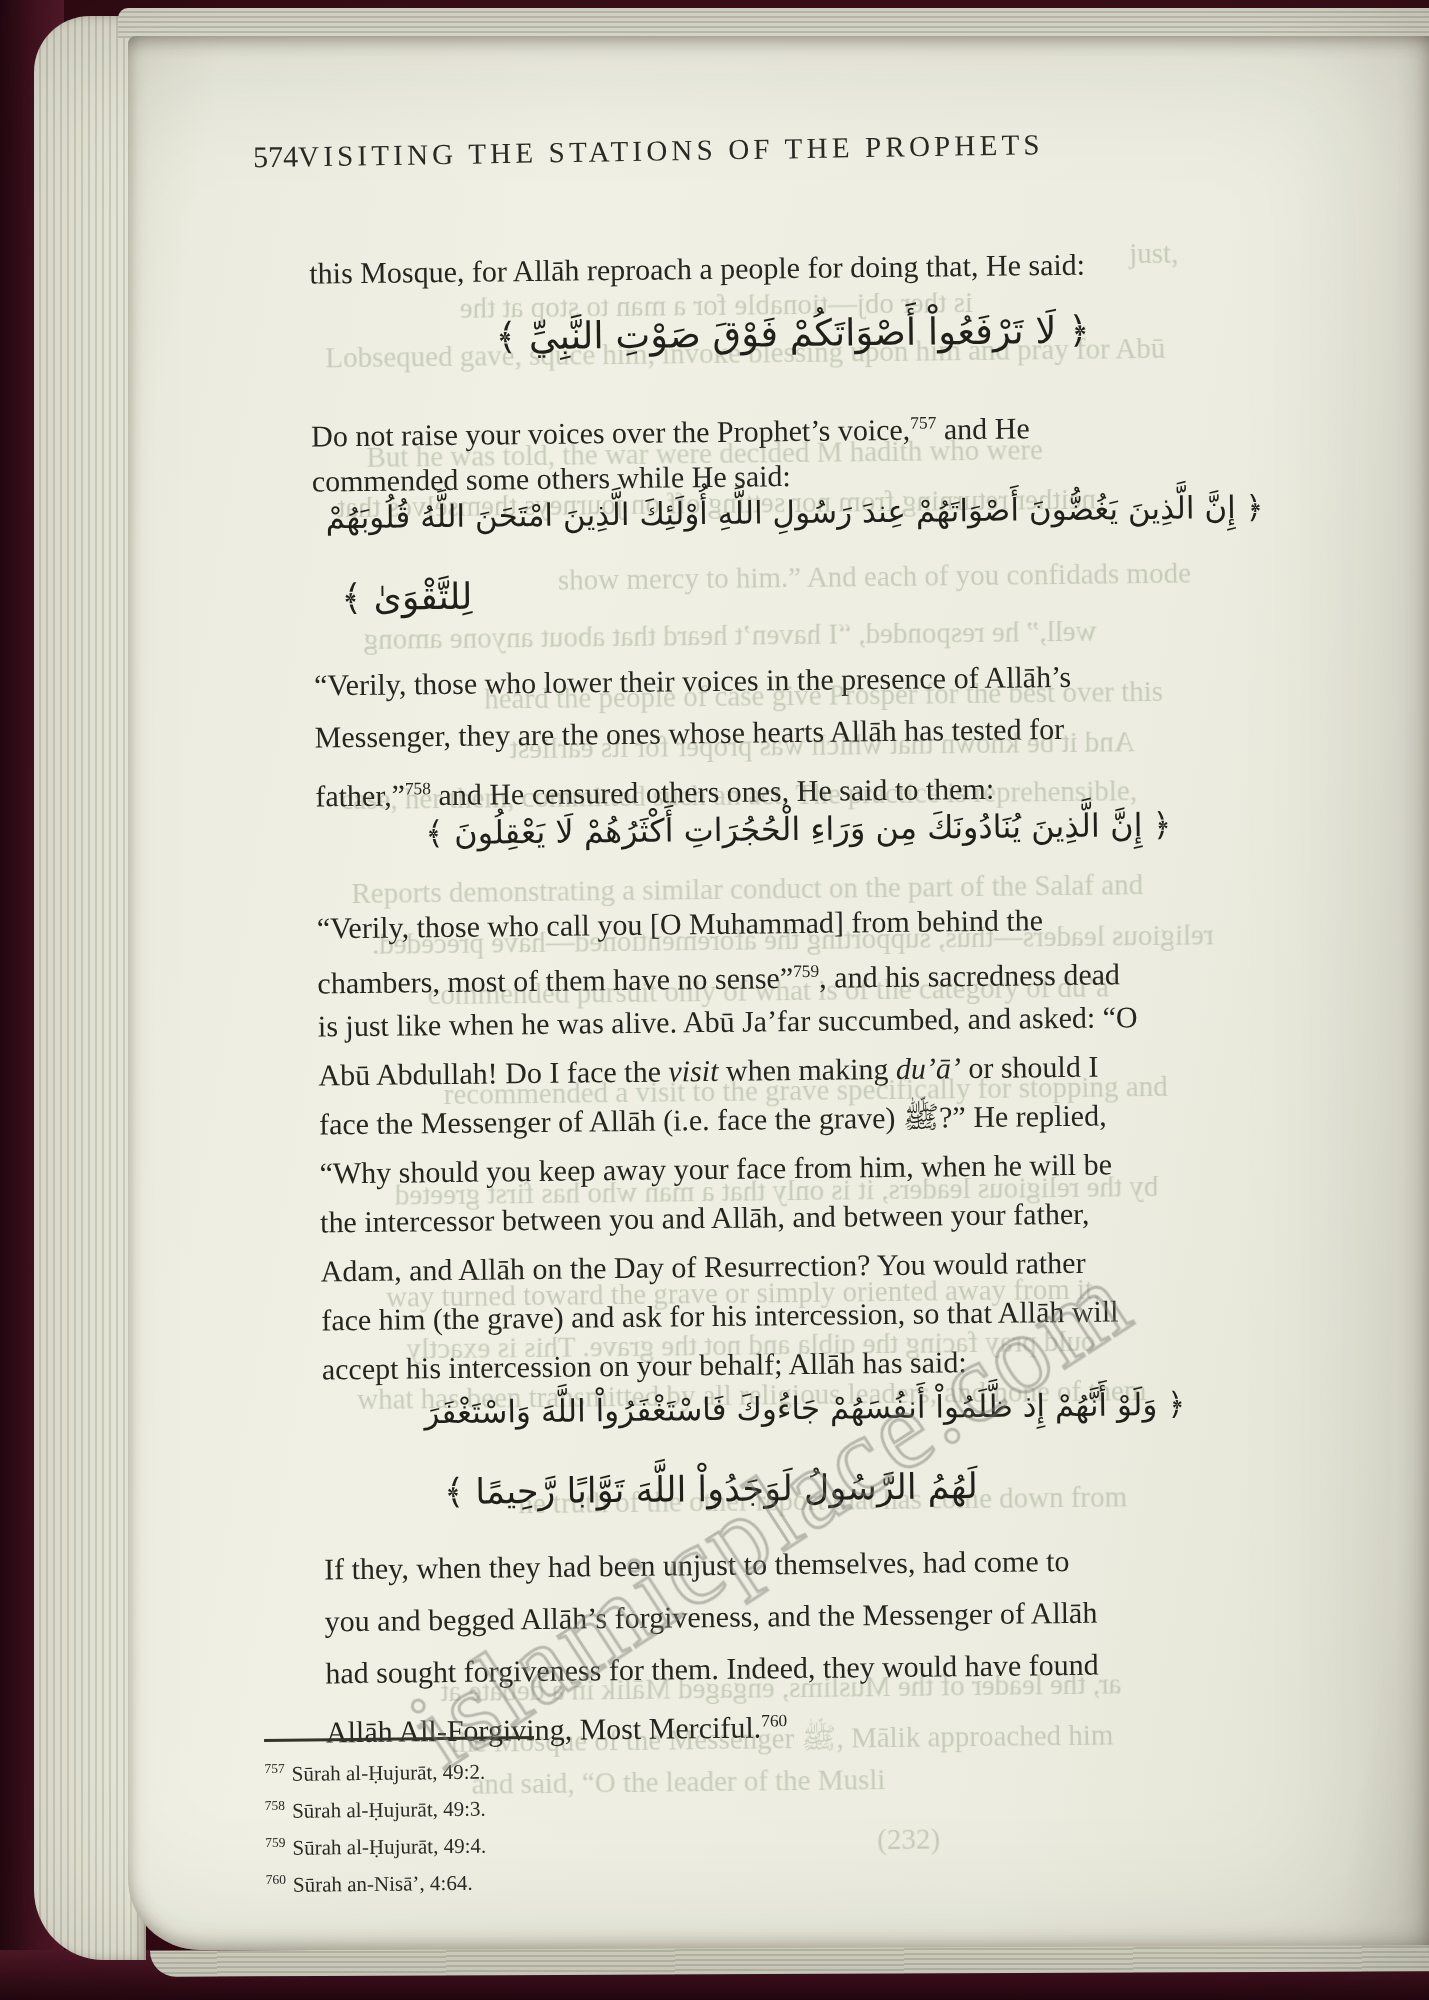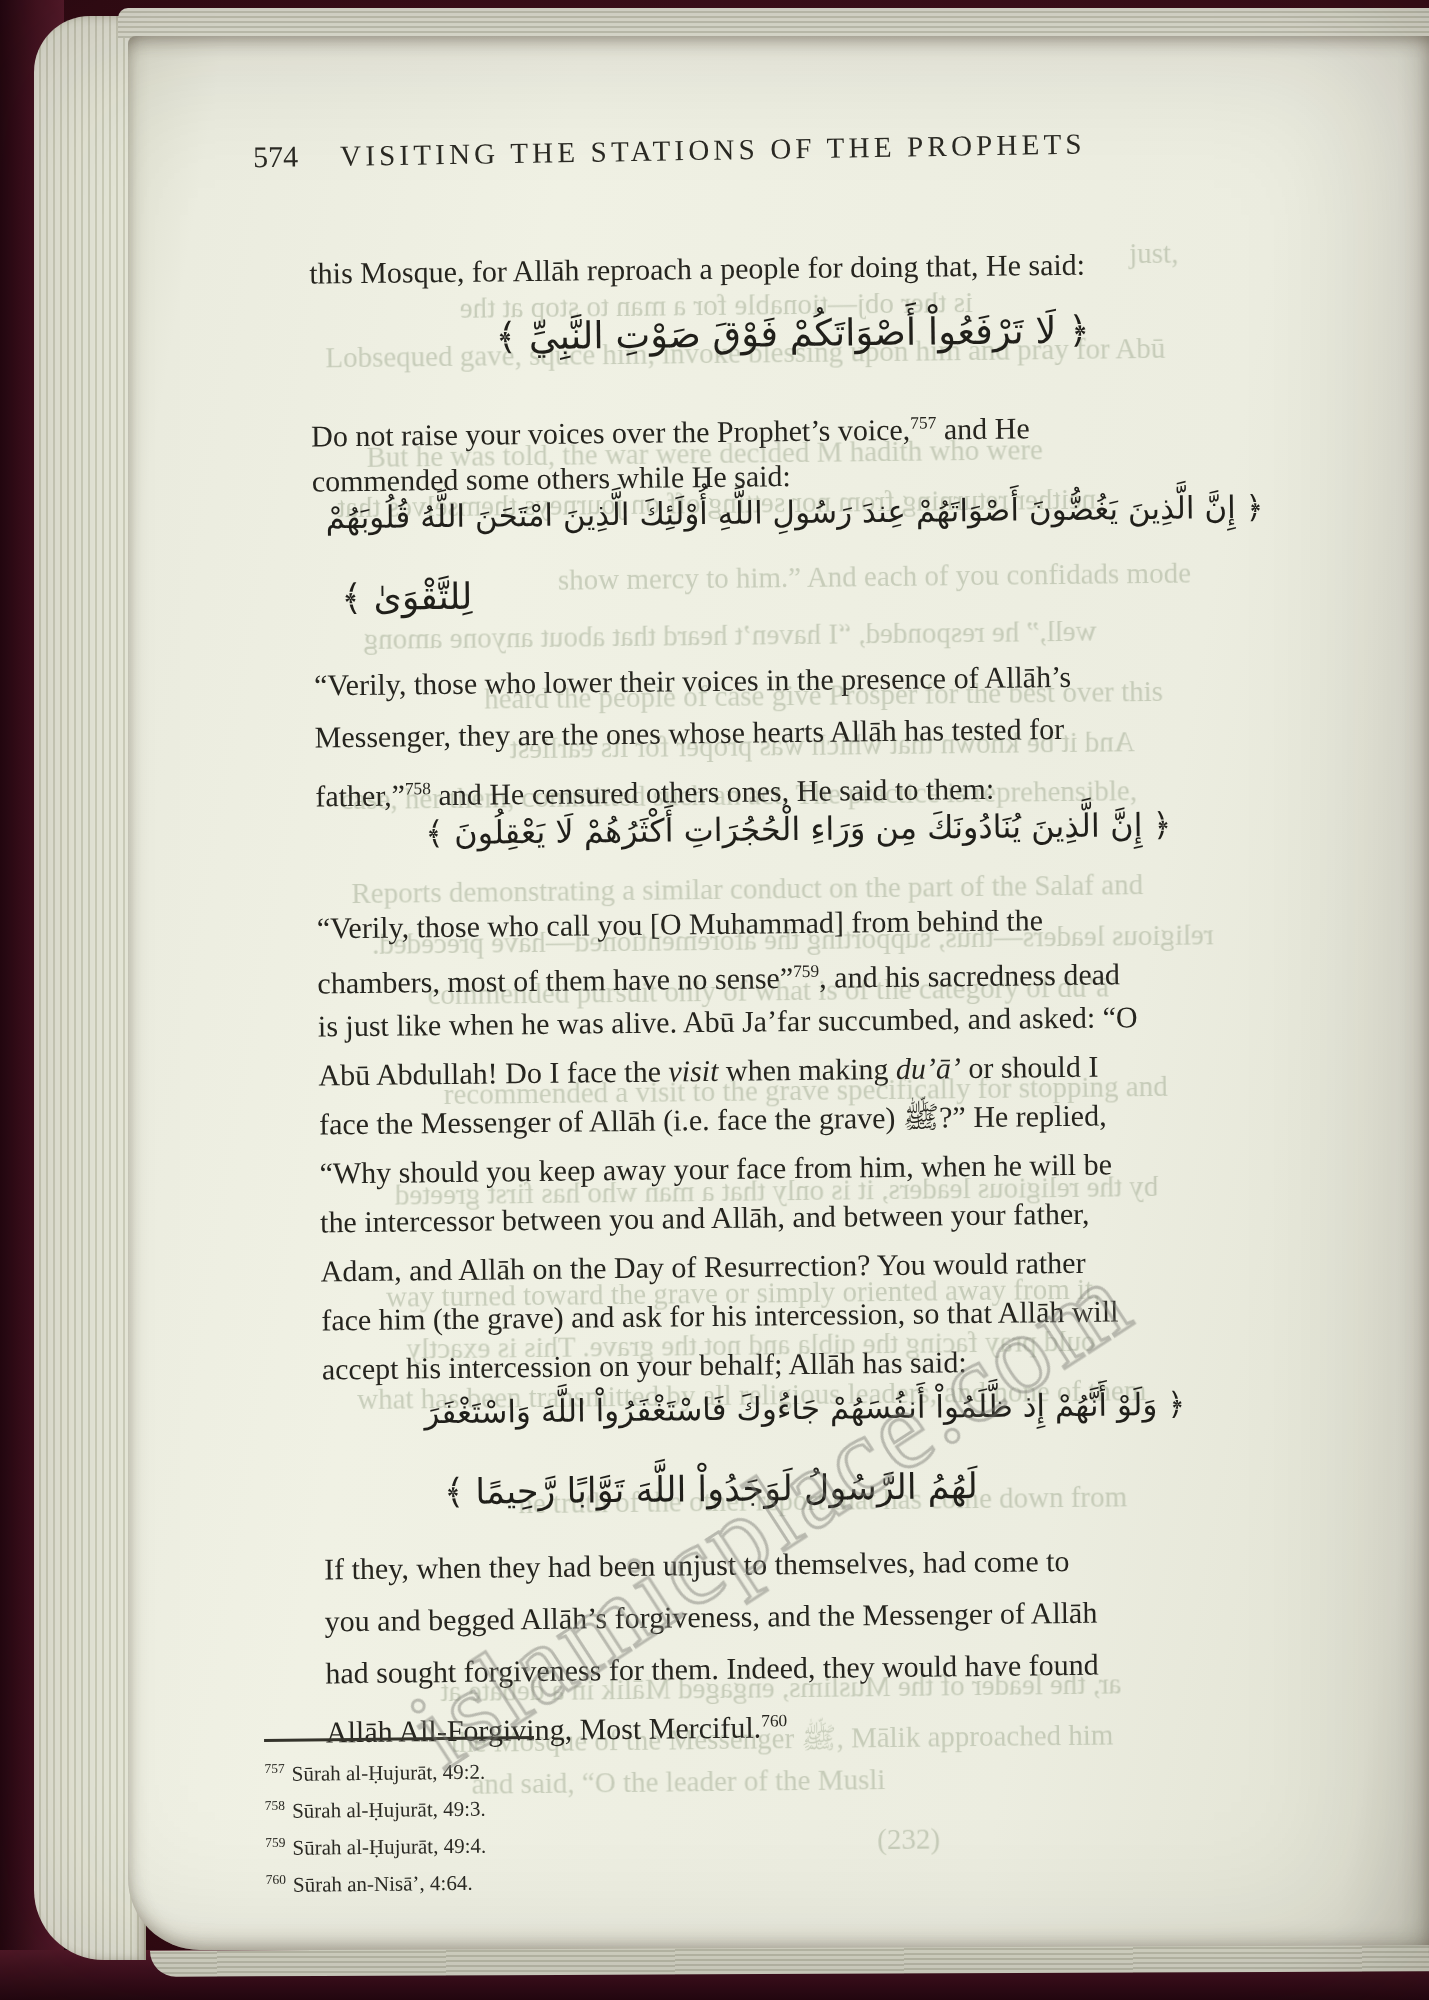--- a/index.html
+++ b/index.html
@@ -50,21 +50,21 @@
   .lh49 .line{line-height:49px;height:49px;}
   .seg-sup{vertical-align:super;font-size:.58em;}
   .seg-i{font-style:italic;}
 
   .arabic{direction:rtl;font-family:"DejaVu Sans", sans-serif;color:#201f1a;
     white-space:nowrap;line-height:1.6;}
   .ar-center{text-align:center;}
 
   
   .hdr{position:absolute;top:96px;left:-55px;white-space:nowrap;transform:rotate(-.3deg);}
-  .pagenum{font-size:30px;color:#2b2a24;display:inline-block;margin-right:42px;}
+  .pagenum{font-size:30px;color:#2b2a24;display:inline-block;}
   .runtitle{font-size:29px;letter-spacing:4.2px;color:#2b2a24;}
 
   
   .rule{position:absolute;left:-62px;top:1697px;width:270px;height:3px;background:#34332b;}
   .fns{position:absolute;left:-62px;top:1708px;}
   .fn{font-size:21px;line-height:37px;height:37px;white-space:nowrap;color:#2b2a24;}
   .fn-num{vertical-align:super;font-size:13.5px;margin-right:7px;}
 
   
   .bleed{position:absolute;left:187px;top:0;width:965px;height:1914px;

